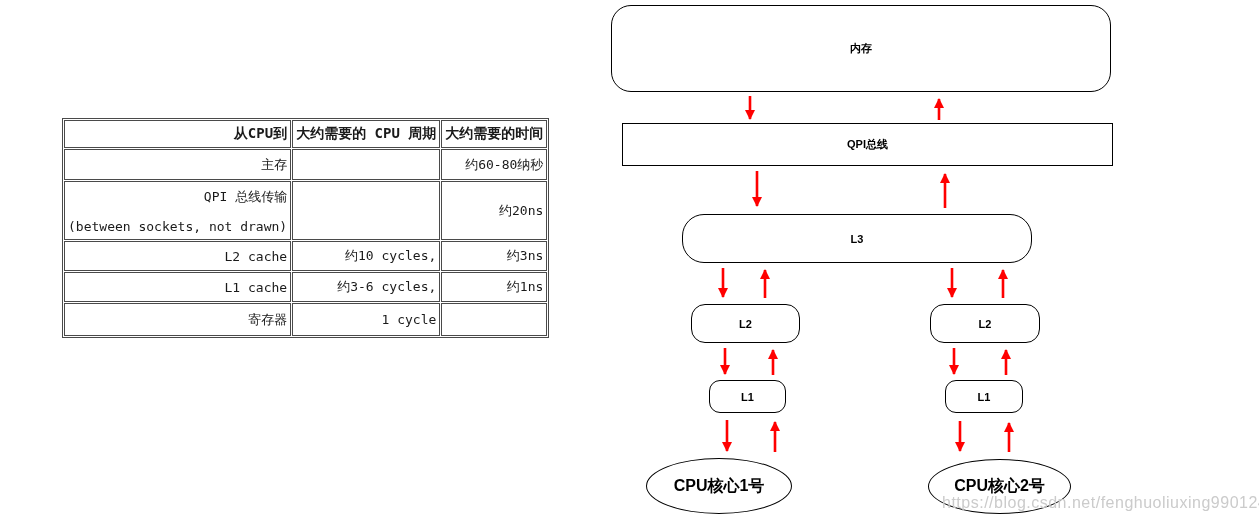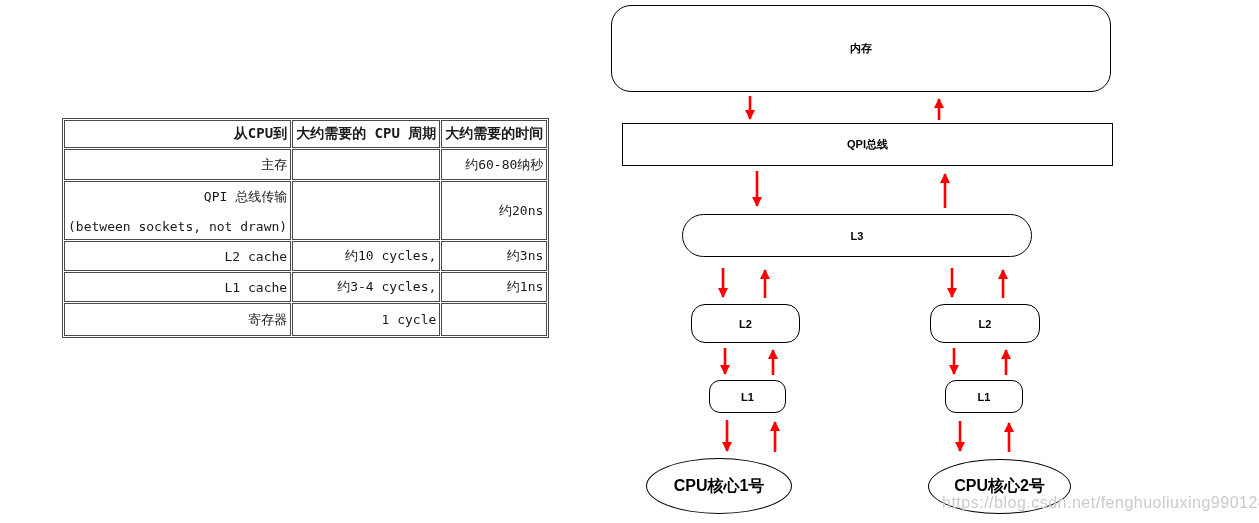--- a/index.html
+++ b/index.html
@@ -22,21 +22,21 @@
   tr.r2 { height: 32px; } tr.r3 { height: 30px; }
   tr.r4 { height: 30px; } tr.r5 { height: 33px; margin-left: 20px; }
   td .cell-line2 { margin-top: 13px; }
 
   
   .node { position: absolute; border: 1px solid #000; background: #fff;
     display: flex; align-items: center; justify-content: center;
     font-weight: bold; font-size: 11px; color: #000; }
   .node-memory { left: 611px; top: 5px;  width: 500px; height: 87px; border-radius: 20px; }
   .node-qpi    { left: 622px; top: 123px; width: 491px; height: 43px; border-radius: 0; }
-  .node-l3     { left: 682px; top: 214px; width: 350px; height: 43px; border-radius: 22px; }
+  .node-l3     { left: 682px; top: 214px; width: 350px; height: 49px; border-radius: 22px; }
   .node-l2-left  { left: 691px; top: 304px; width: 109px; height: 39px; border-radius: 14px; }
   .node-l2-right { left: 930px; top: 304px; width: 110px; height: 39px; border-radius: 14px; }
   .node-l1-left  { left: 709px; top: 380px; width: 77px;  height: 33px; border-radius: 11px; }
   .node-l1-right { left: 945px; top: 380px; width: 78px;  height: 33px; border-radius: 11px; }
   .node-cpu1 { left: 646px; top: 458px; width: 146px; height: 56px; border-radius: 50%; font-size: 16px; }
   .node-cpu2 { left: 928px; top: 459px; width: 143px; height: 55px; border-radius: 50%; font-size: 16px; }
 
   svg.arrows { position: absolute; left: 0; top: 0; width: 1259px; height: 523px;
     pointer-events: none; }
 
@@ -74,21 +74,21 @@
         <td></td>
         <td>约20ns</td>
       </tr>
       <tr class="r3">
         <td>L2 cache</td>
         <td>约10 cycles,</td>
         <td>约3ns</td>
       </tr>
       <tr class="r4">
         <td>L1 cache</td>
-        <td>约3-4 cycles,</td>
+        <td>约3-6 cycles,</td>
         <td>约1ns</td>
       </tr>
       <tr class="r5">
         <td>寄存器</td>
         <td>1 cycle</td>
         <td></td>
       </tr>
     </tbody>
       </table>
   </div>

